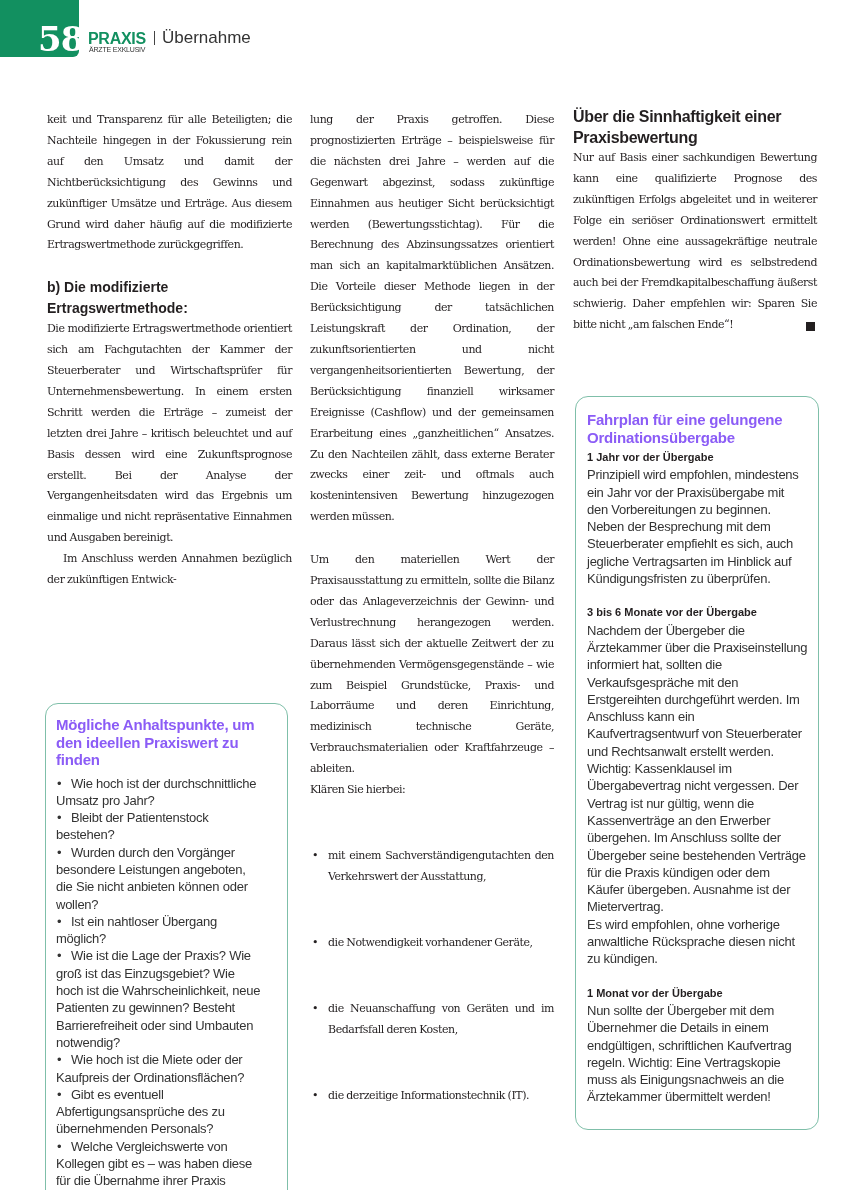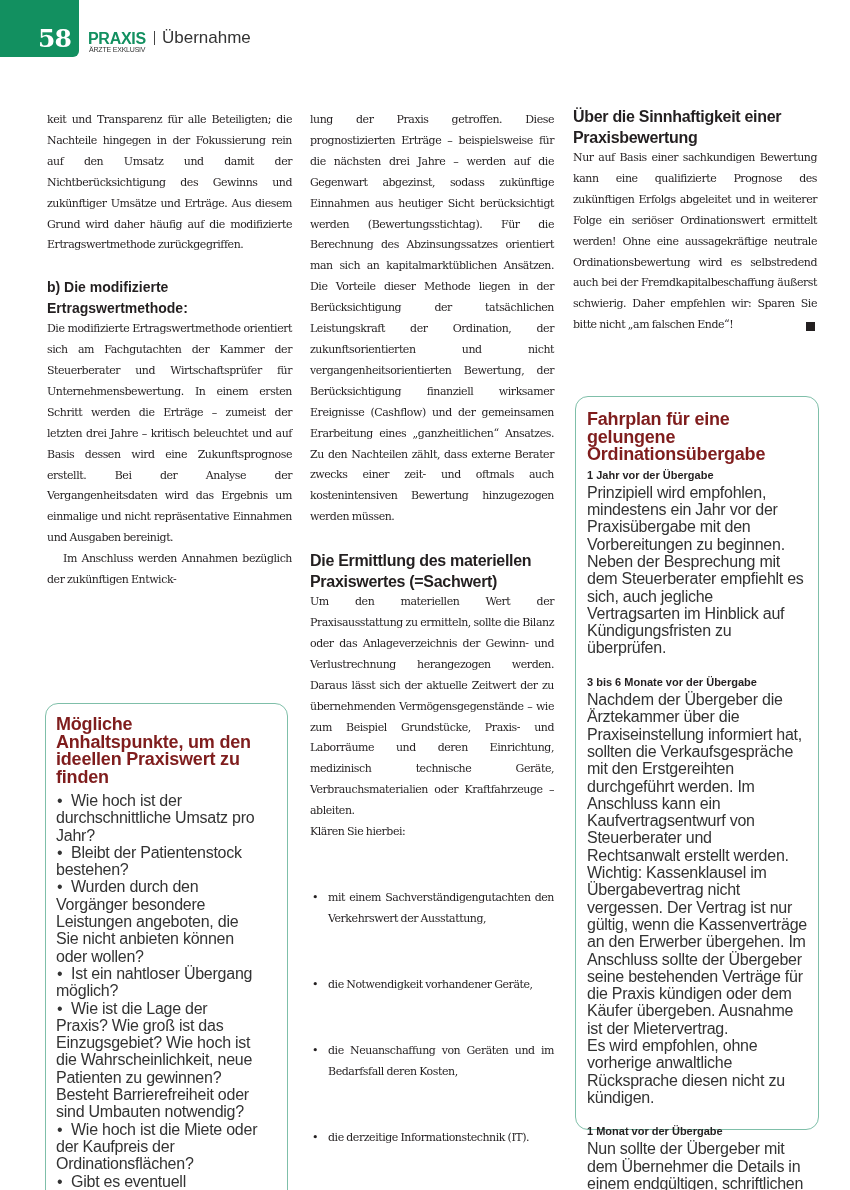--- a/index.html
+++ b/index.html
@@ -5,21 +5,21 @@
   * { margin: 0; padding: 0; box-sizing: border-box; }
   html, body { width: 850px; height: 1190px; background: #ffffff; overflow: hidden; }
   body { position: relative; color: #231f20; }
 
   .page-tab {
     position: absolute; left: 0; top: 0; width: 79px; height: 57px;
     background: #129060; border-bottom-right-radius: 6px;
   }
   .page-number {
     position: absolute; left: 38px; top: 24px;
-    font-family: "DejaVu Serif", serif; font-weight: bold; font-size: 25px;
+    font-family: "DejaVu Serif", serif; font-weight: bold; font-size: 34px;
     color: #ffffff; letter-spacing: -1px; line-height: 30px;
   }
   .brand {
     position: absolute; left: 88px; top: 30px;
     font-family: "Liberation Sans", sans-serif; font-weight: bold; font-size: 16px;
     color: #129060; line-height: 17px; letter-spacing: -0.3px;
   }
   .brand-sub {
     position: absolute; left: 89px; top: 46px;
     font-family: "Liberation Sans", sans-serif; font-size: 7px; color: #333;
@@ -52,25 +52,25 @@
     line-height: 21px; color: #231f20; letter-spacing: -0.3px;
   }
   .end-mark { float: right; display: inline-block; width: 9px; height: 9px; background: #231f20; margin-top: 7px; margin-right: 2px; }
 
   .box {
     position: absolute; border: 1.3px solid #7fbfa9; border-radius: 13px; background: #fff;
   }
   .box1 { left: 45px; top: 703px; width: 243px; height: 500px; padding: 12px 26px 0 10px; }
   .box2 { left: 575px; top: 396px; width: 244px; height: 734px; padding: 14px 10px 0 11px; }
   .box-title {
-    font-family: "Liberation Sans", sans-serif; font-weight: bold; font-size: 18px;
-    line-height: 17.5px; color: #7f1d1d; letter-spacing: -0.2px;
+    font-family: "Liberation Sans", sans-serif; font-weight: bold; font-size: 15px;
+    line-height: 17.5px; color: #8b5cf6; letter-spacing: -0.2px;
   }
   .box-text {
-    font-family: "Liberation Sans", sans-serif; font-size: 16px; line-height: 17.3px;
+    font-family: "Liberation Sans", sans-serif; font-size: 13px; line-height: 17.3px;
     color: #333; letter-spacing: -0.25px;
   }
   .box-sub {
     font-family: "Liberation Sans", sans-serif; font-weight: bold; font-size: 11px;
     line-height: 17.3px; color: #231f20;
   }
   .box-gap { height: 17px; }
   .box1 ul { list-style: none; margin-top: 6px; }
   .box1 li::before { content: "•"; display: inline-block; width: 14px; padding-left: 1px; }
 
@@ -110,21 +110,20 @@
     <li class="box-text">Wie ist die Lage der Praxis? Wie groß ist das Einzugsgebiet? Wie hoch ist die Wahrscheinlichkeit, neue Patienten zu gewinnen? Besteht Barrierefreiheit oder sind Umbauten notwendig?</li>
     <li class="box-text">Wie hoch ist die Miete oder der Kaufpreis der Ordinationsflächen?</li>
     <li class="box-text">Gibt es eventuell Abfertigungsansprüche des zu übernehmenden Personals?</li>
     <li class="box-text">Welche Vergleichswerte von Kollegen gibt es – was haben diese für die Übernahme ihrer Praxis gezahlt?</li>
   </ul>
 </div>
 
 <div class="col col2">
   <p class="body-text">lung der Praxis getroffen. Diese prognostizierten Erträge – beispielsweise für die nächsten drei Jahre – werden auf die Gegenwart abgezinst, sodass zukünftige Einnahmen aus heutiger Sicht berücksichtigt werden (Bewertungsstichtag). Für die Berechnung des Abzinsungssatzes orientiert man sich an kapitalmarktüblichen Ansätzen. Die Vorteile dieser Methode liegen in der Berücksichtigung der tatsächlichen Leistungskraft der Ordination, der zukunftsorientierten und nicht vergangenheitsorientierten Bewertung, der Berücksichtigung finanziell wirksamer Ereignisse (Cashflow) und der gemeinsamen Erarbeitung eines „ganzheitlichen“ Ansatzes. Zu den Nachteilen zählt, dass externe Berater zwecks einer zeit- und oftmals auch kostenintensiven Bewertung hinzugezogen werden müssen.</p>
   <div style="height:22px"></div>
-  <div class="h2">Die Ermittlung des materiellen Praxiswertes (=Sachwert)</div>
   <p class="body-text">Um den materiellen Wert der Praxisausstattung zu ermitteln, sollte die Bilanz oder das Anlageverzeichnis der Gewinn- und Verlustrechnung herangezogen werden. Daraus lässt sich der aktuelle Zeitwert der zu übernehmenden Vermögensgegenstände – wie zum Beispiel Grundstücke, Praxis- und Laborräume und deren Einrichtung, medizinisch technische Geräte, Verbrauchsmaterialien oder Kraftfahrzeuge – ableiten.</p>
   <p class="body-text">Klären Sie hierbei:</p>
   <ul class="bullets body-text">
     <li>mit einem Sachverständigengutachten den Verkehrswert der Ausstattung,</li>
     <li>die Notwendigkeit vorhandener Geräte,</li>
     <li>die Neuanschaffung von Geräten und im Bedarfsfall deren Kosten,</li>
     <li>die derzeitige Informationstechnik (IT).</li>
   </ul>
 </div>
 

